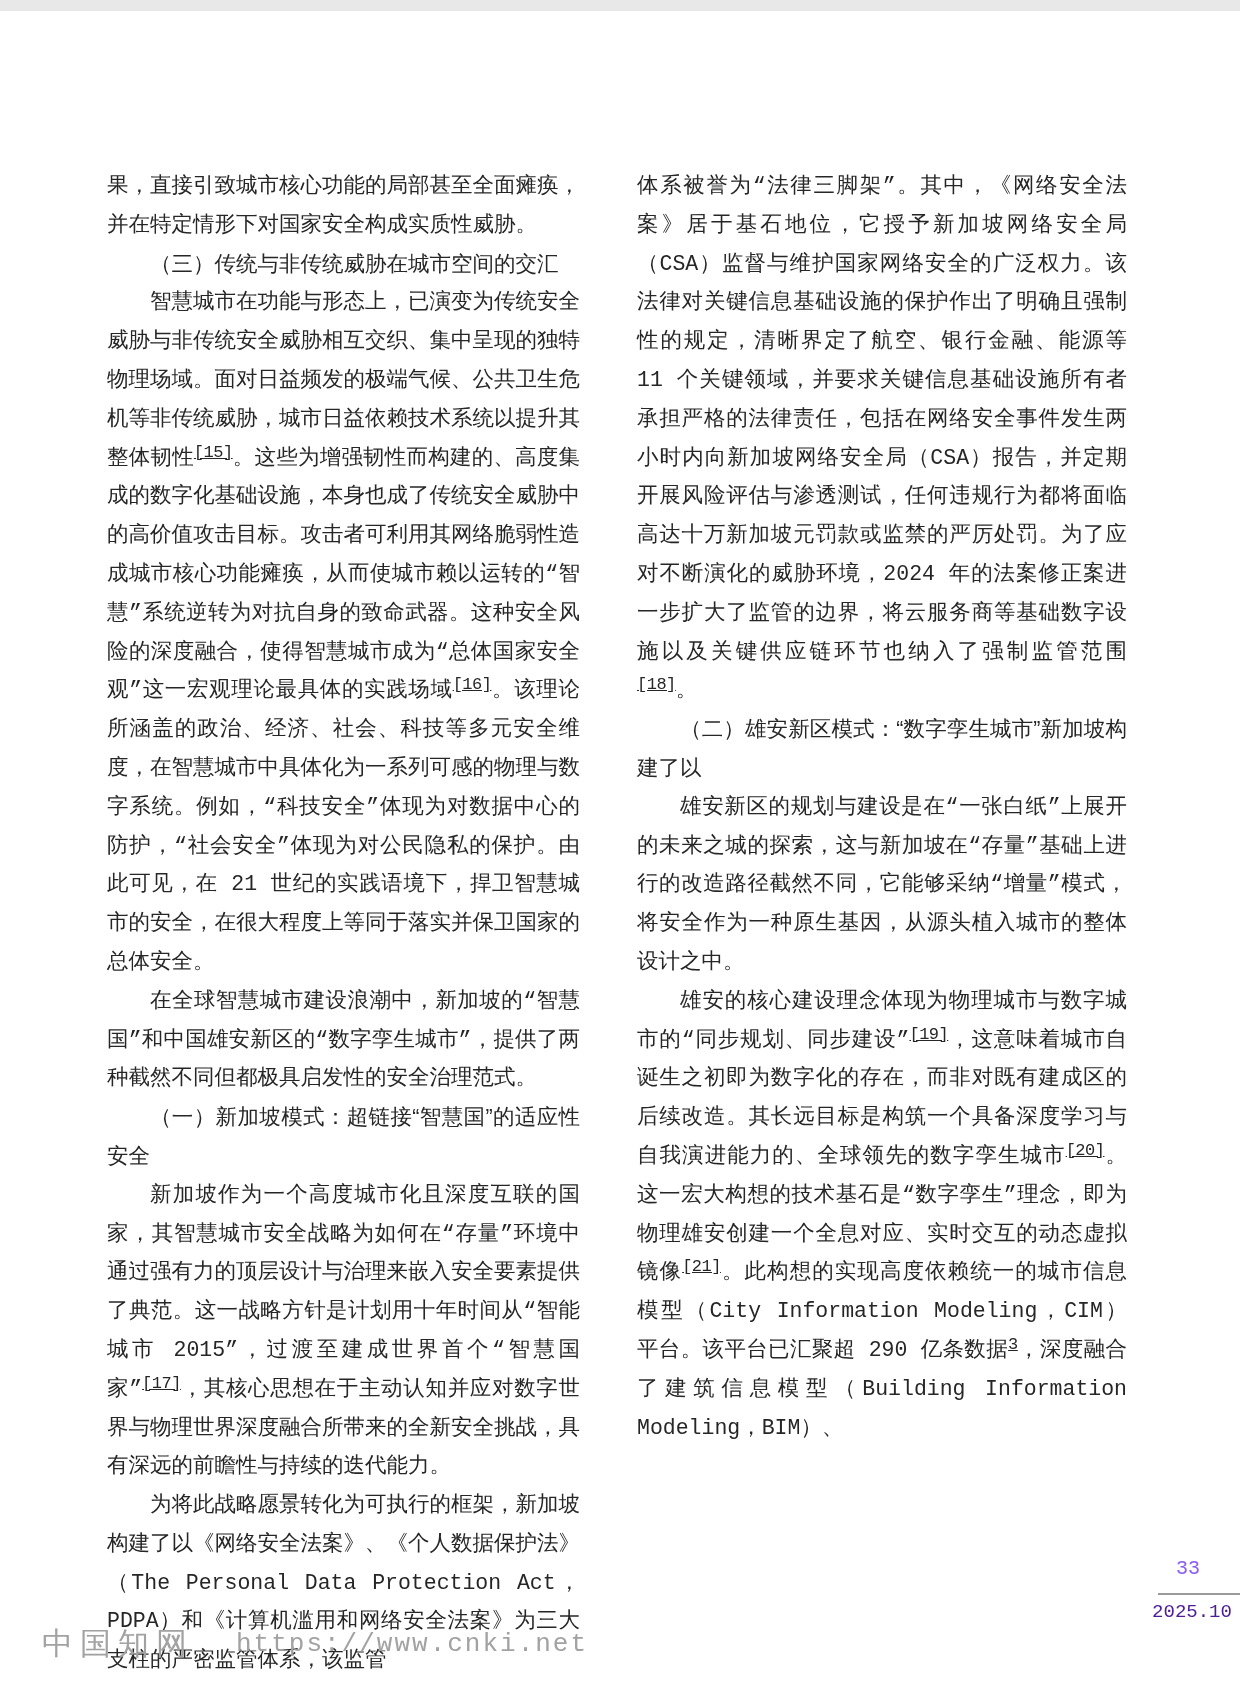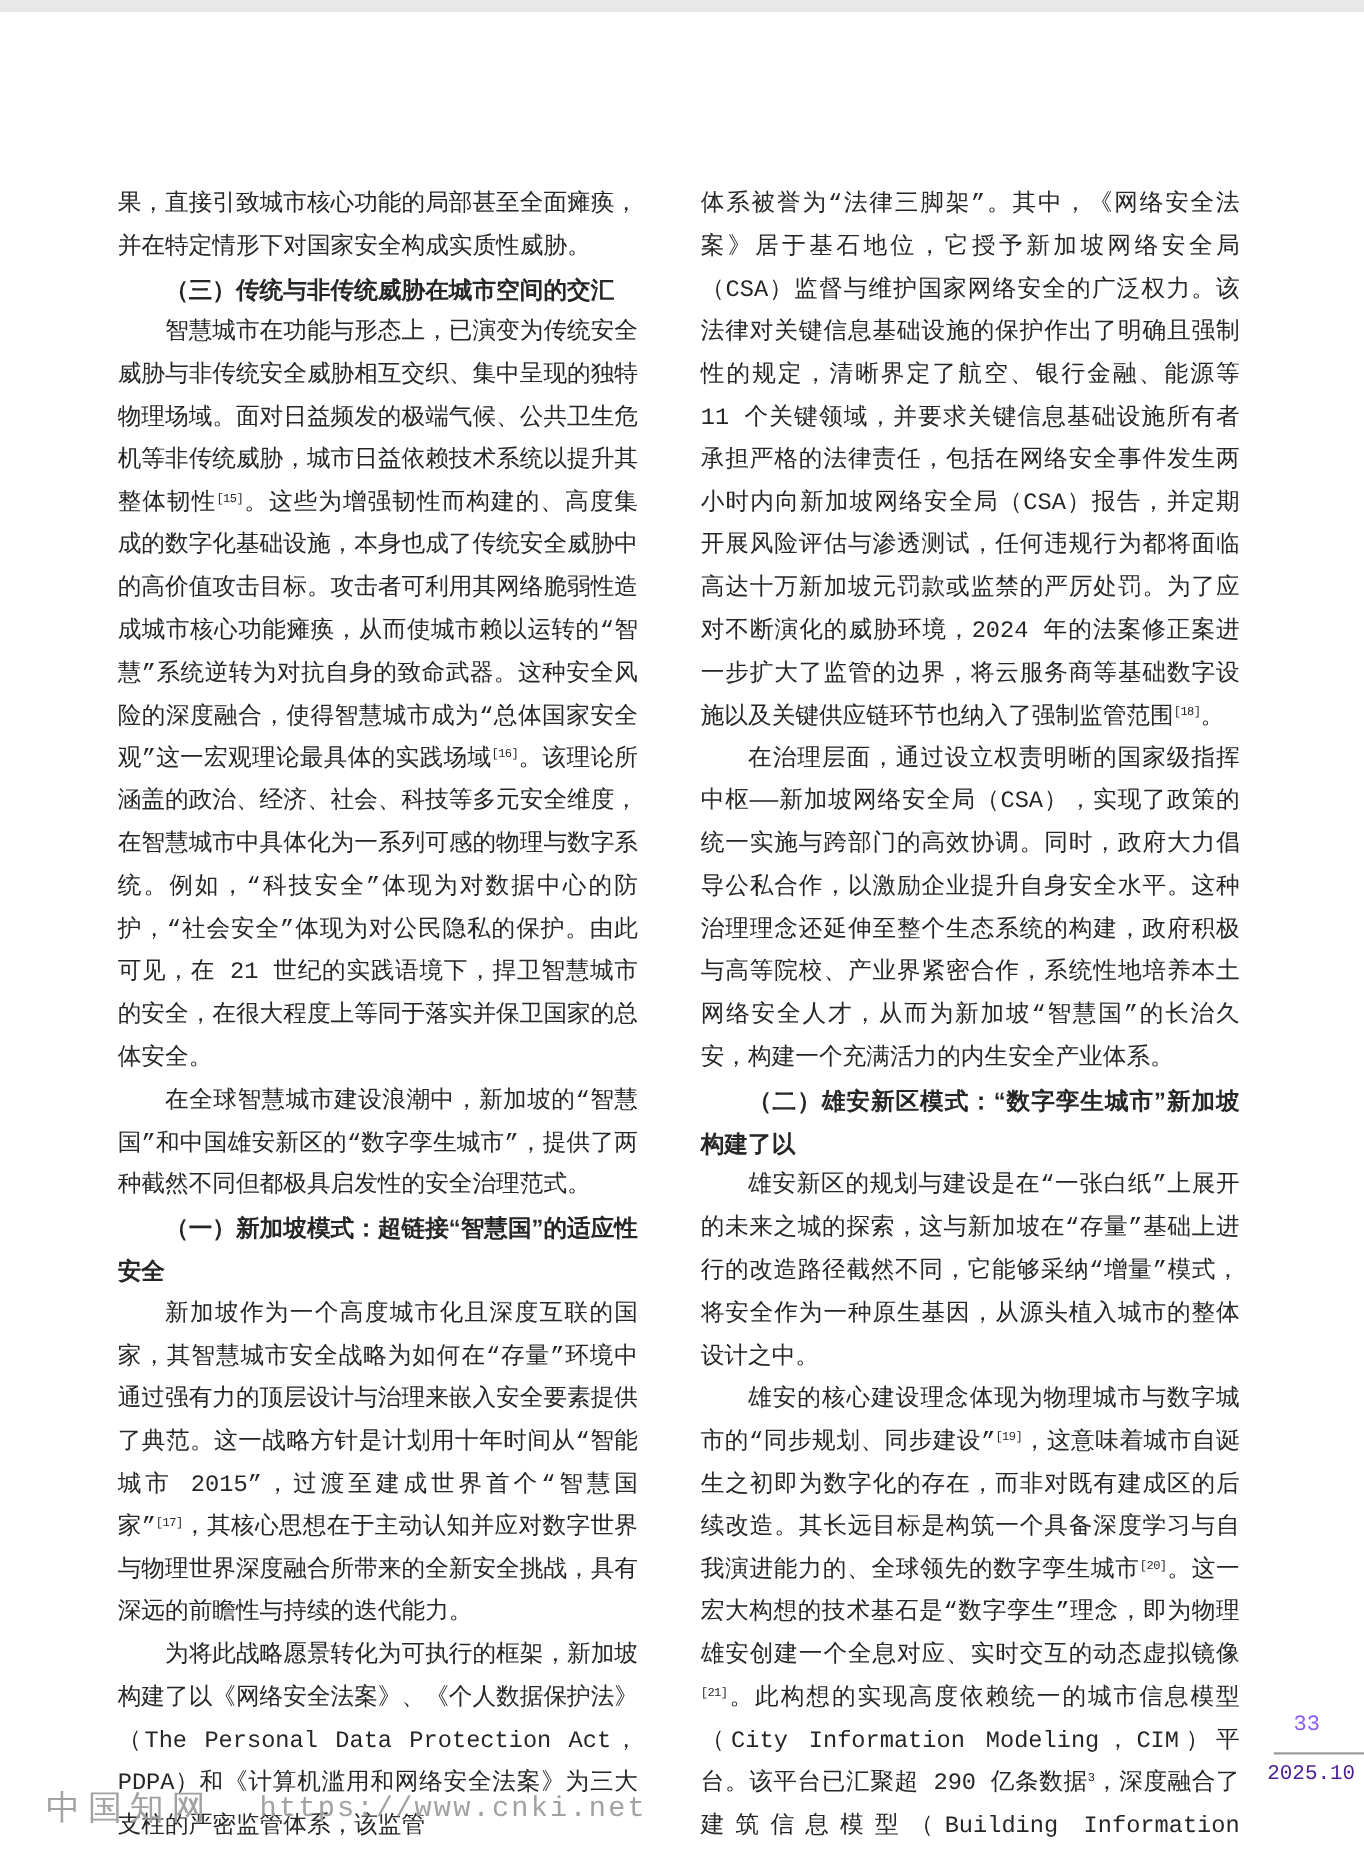--- a/index.html
+++ b/index.html
@@ -10,30 +10,30 @@
   }
   .content{display:flex;padding:156px 0 0 107px;gap:57px;}
   .col{width:473px;}
   .col.right{width:490px;}
   .para{
     font-size:21.5px;line-height:38.8px;text-align:justify;text-indent:2em;
     font-family:"Liberation Mono","DejaVu Sans Mono",monospace;
   }
   .para.noindent{text-indent:0;}
   .h3{
-    font-size:21.5px;line-height:38.8px;text-indent:2em;font-weight:700;
+    font-size:21.5px;line-height:38.8px;text-indent:2em;font-weight:400;
     text-align:justify;
     font-family:"Liberation Sans","DejaVu Sans",sans-serif;
   }
   .h2{
     font-size:21px;line-height:40px;font-weight:700;margin:26px 0 14px 0;
     white-space:nowrap;
     font-family:"Liberation Sans","DejaVu Sans",sans-serif;
   }
-  sup.fn{font-size:11px;line-height:0;vertical-align:7px;letter-spacing:-0.5px;}
+  sup.fn{font-size:17px;line-height:0;vertical-align:7px;letter-spacing:-0.5px;text-decoration:underline;}
   .pagenum{
     position:absolute;top:1546px;left:1158px;width:60px;text-align:center;
     font-size:20px;color:#8b5cf6;
   }
   .footer-line{
     position:absolute;top:1582px;left:1158px;width:82px;height:0;
     border-top:2px solid #9a9a9a;
   }
   .issue{
     position:absolute;top:1590px;left:1152px;width:80px;text-align:center;
@@ -58,21 +58,20 @@
         <div class="para noindent">果，直接引致城市核心功能的局部甚至全面瘫痪，并在特定情形下对国家安全构成实质性威胁。</div>
         <div class="h3">（三）传统与非传统威胁在城市空间的交汇</div>
         <div class="para">智慧城市在功能与形态上，已演变为传统安全威胁与非传统安全威胁相互交织、集中呈现的独特物理场域。面对日益频发的极端气候、公共卫生危机等非传统威胁，城市日益依赖技术系统以提升其整体韧性<sup class="fn">[15]</sup>。这些为增强韧性而构建的、高度集成的数字化基础设施，本身也成了传统安全威胁中的高价值攻击目标。攻击者可利用其网络脆弱性造成城市核心功能瘫痪，从而使城市赖以运转的“智慧”系统逆转为对抗自身的致命武器。这种安全风险的深度融合，使得智慧城市成为“总体国家安全观”这一宏观理论最具体的实践场域<sup class="fn">[16]</sup>。该理论所涵盖的政治、经济、社会、科技等多元安全维度，在智慧城市中具体化为一系列可感的物理与数字系统。例如，“科技安全”体现为对数据中心的防护，“社会安全”体现为对公民隐私的保护。由此可见，在 21 世纪的实践语境下，捍卫智慧城市的安全，在很大程度上等同于落实并保卫国家的总体安全。</div>
         <div class="para">在全球智慧城市建设浪潮中，新加坡的“智慧国”和中国雄安新区的“数字孪生城市”，提供了两种截然不同但都极具启发性的安全治理范式。</div>
         <div class="h3">（一）新加坡模式：超链接“智慧国”的适应性安全</div>
         <div class="para">新加坡作为一个高度城市化且深度互联的国家，其智慧城市安全战略为如何在“存量”环境中通过强有力的顶层设计与治理来嵌入安全要素提供了典范。这一战略方针是计划用十年时间从“智能城市 2015”，过渡至建成世界首个“智慧国家”<sup class="fn">[17]</sup>，其核心思想在于主动认知并应对数字世界与物理世界深度融合所带来的全新安全挑战，具有深远的前瞻性与持续的迭代能力。</div>
         <div class="para">为将此战略愿景转化为可执行的框架，新加坡构建了以《网络安全法案》、《个人数据保护法》（The Personal Data Protection Act，PDPA）和《计算机滥用和网络安全法案》为三大支柱的严密监管体系，该监管</div>
       </div>
     <div class="col right">
         <div class="para noindent">体系被誉为“法律三脚架”。其中，《网络安全法案》居于基石地位，它授予新加坡网络安全局（CSA）监督与维护国家网络安全的广泛权力。该法律对关键信息基础设施的保护作出了明确且强制性的规定，清晰界定了航空、银行金融、能源等 11 个关键领域，并要求关键信息基础设施所有者承担严格的法律责任，包括在网络安全事件发生两小时内向新加坡网络安全局（CSA）报告，并定期开展风险评估与渗透测试，任何违规行为都将面临高达十万新加坡元罚款或监禁的严厉处罚。为了应对不断演化的威胁环境，2024 年的法案修正案进一步扩大了监管的边界，将云服务商等基础数字设施以及关键供应链环节也纳入了强制监管范围<sup class="fn">[18]</sup>。</div>
-        <div class="para">在治理层面，通过设立权责明晰的国家级指挥中枢——新加坡网络安全局（CSA），实现了政策的统一实施与跨部门的高效协调。同时，政府大力倡导公私合作，以激励企业提升自身安全水平。这种治理理念还延伸至整个生态系统的构建，政府积极与高等院校、产业界紧密合作，系统性地培养本土网络安全人才，从而为新加坡“智慧国”的长治久安，构建一个充满活力的内生安全产业体系。</div>
         <div class="h3">（二）雄安新区模式：“数字孪生城市”新加坡构建了以</div>
         <div class="para">雄安新区的规划与建设是在“一张白纸”上展开的未来之城的探索，这与新加坡在“存量”基础上进行的改造路径截然不同，它能够采纳“增量”模式，将安全作为一种原生基因，从源头植入城市的整体设计之中。</div>
         <div class="para">雄安的核心建设理念体现为物理城市与数字城市的“同步规划、同步建设”<sup class="fn">[19]</sup>，这意味着城市自诞生之初即为数字化的存在，而非对既有建成区的后续改造。其长远目标是构筑一个具备深度学习与自我演进能力的、全球领先的数字孪生城市<sup class="fn">[20]</sup>。这一宏大构想的技术基石是“数字孪生”理念，即为物理雄安创建一个全息对应、实时交互的动态虚拟镜像<sup class="fn">[21]</sup>。此构想的实现高度依赖统一的城市信息模型（City Information Modeling，CIM）平台。该平台已汇聚超 290 亿条数据<sup class="fn">3</sup>，深度融合了建筑信息模型（Building Information Modeling，BIM）、</div>
       </div>
   </div>
 
   <div class="pagenum">33</div>
   <div class="footer-line"></div>
   <div class="issue">2025.10</div>
 

